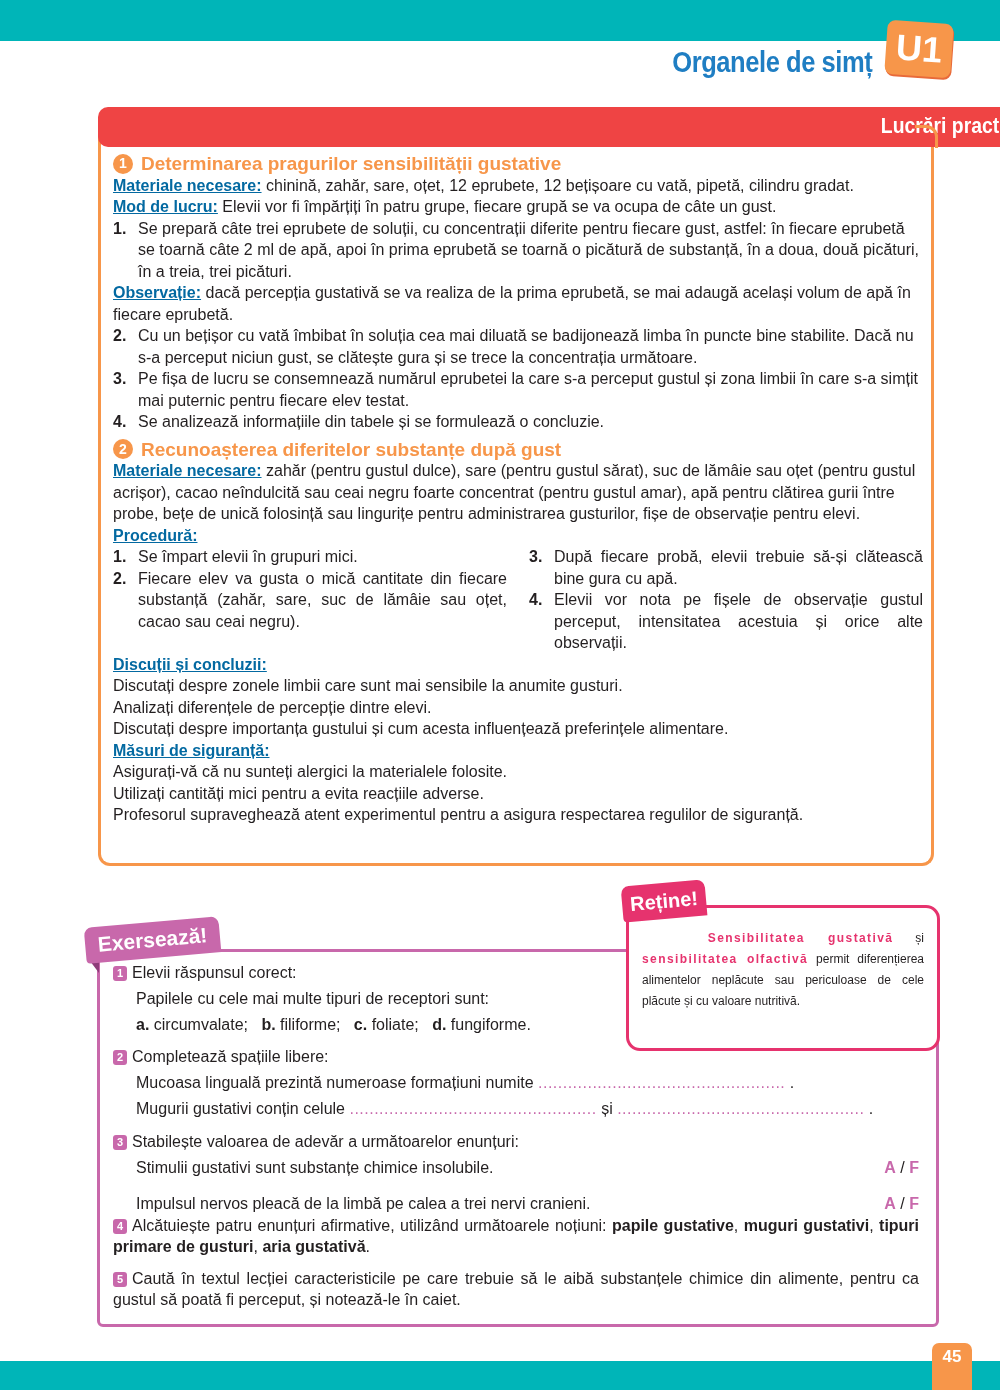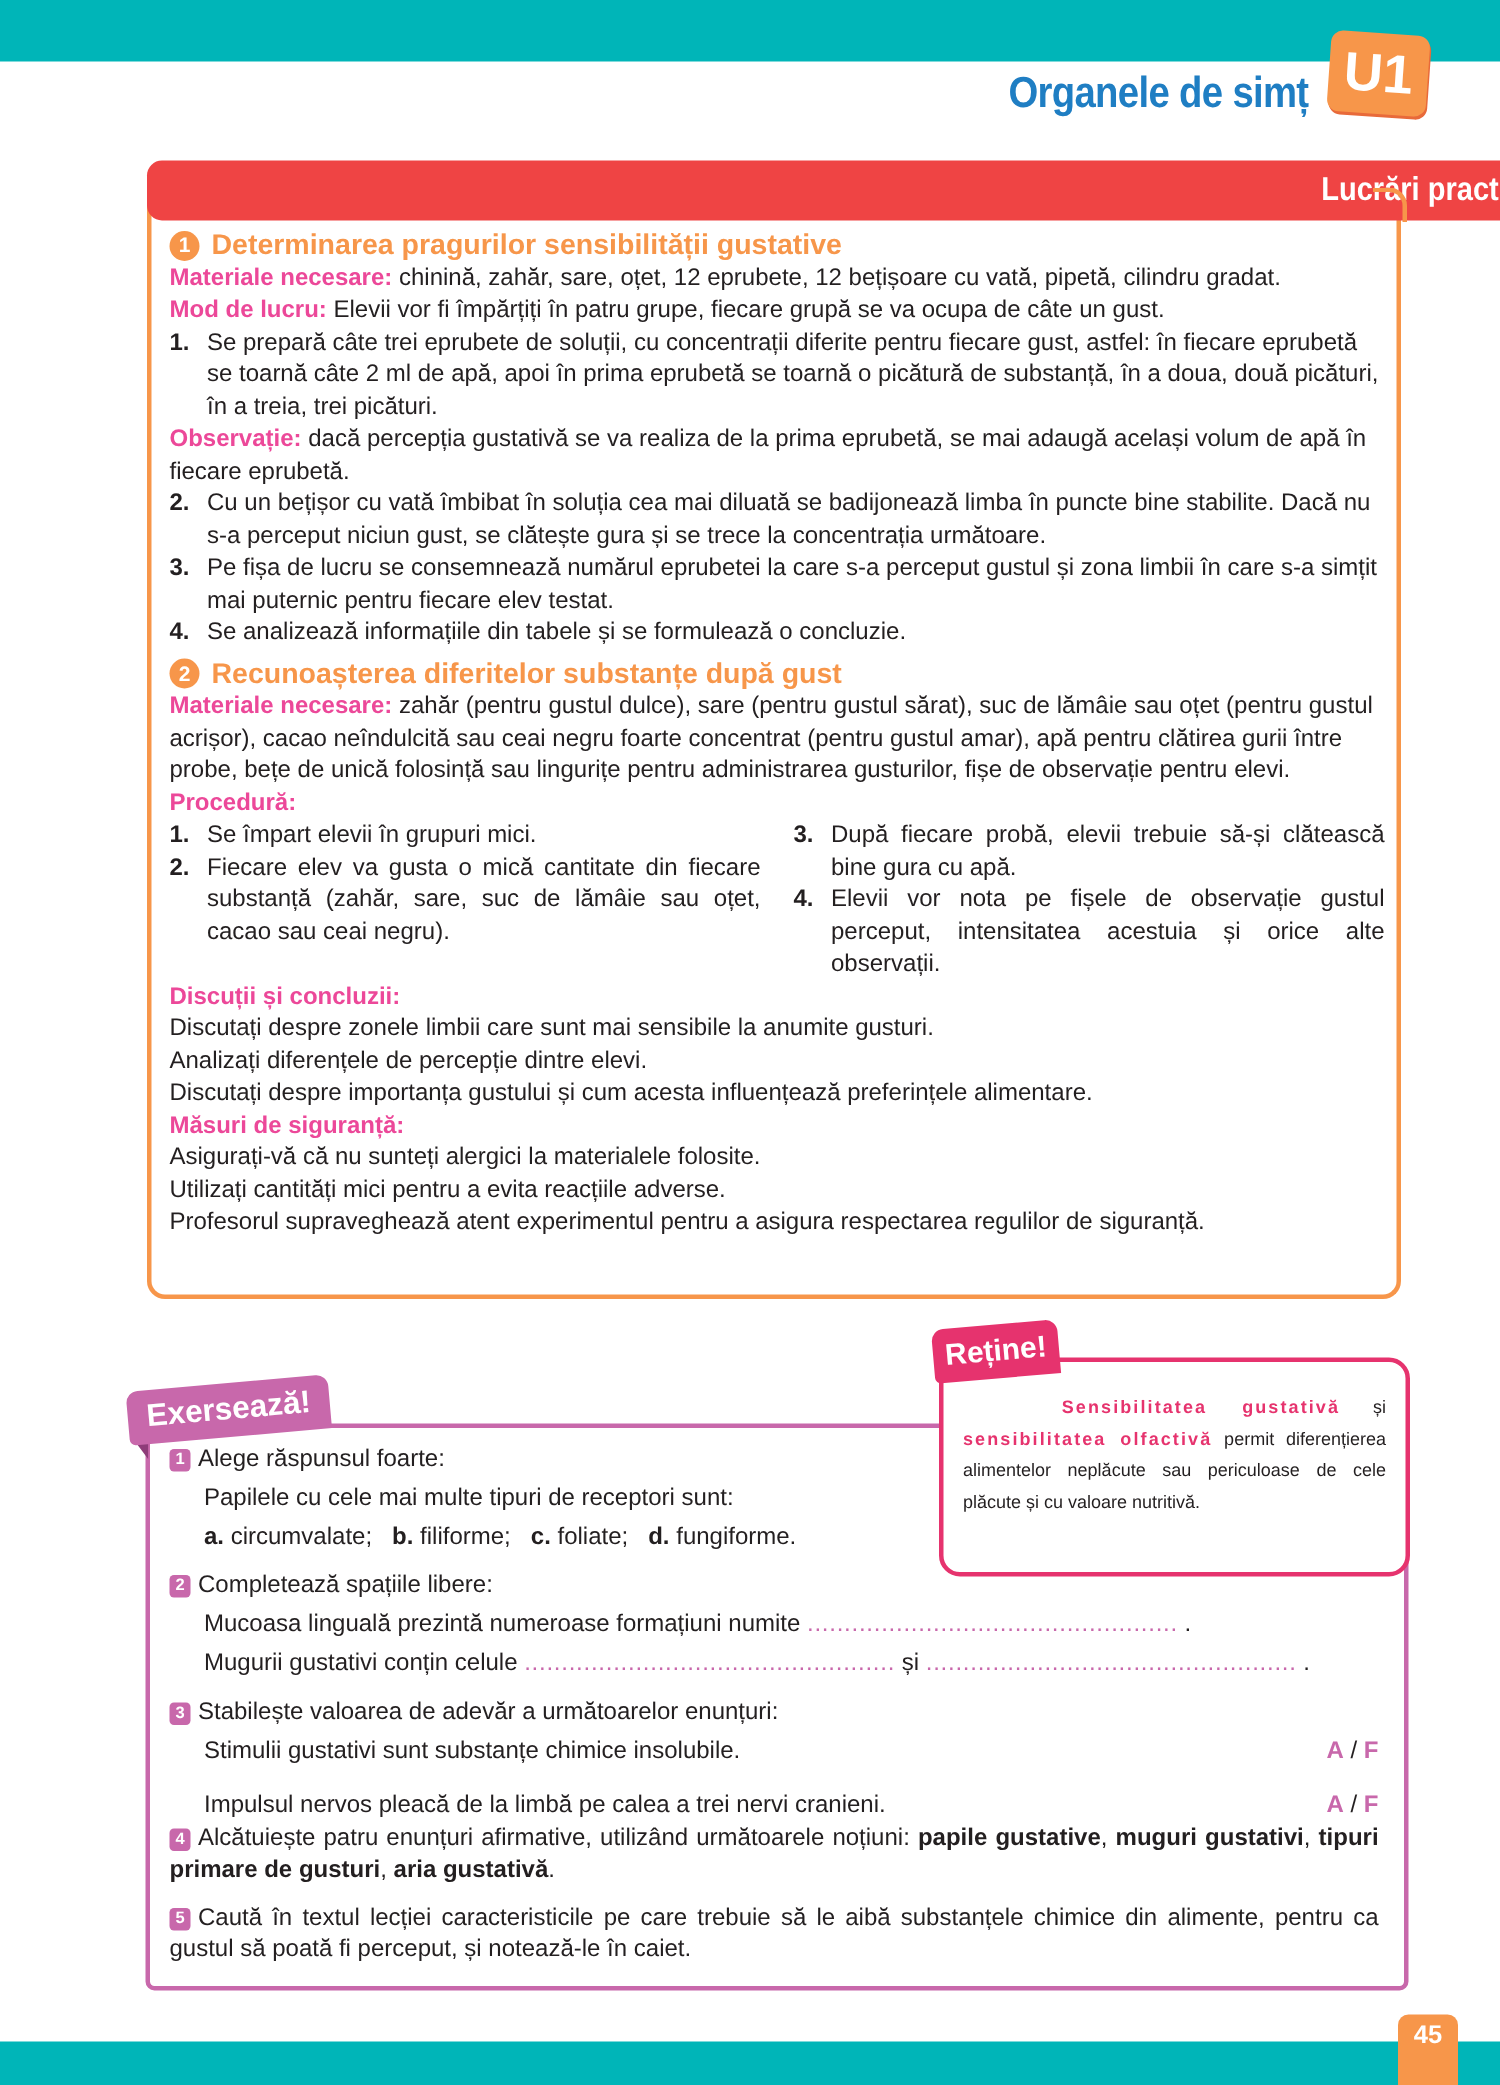--- a/index.html
+++ b/index.html
@@ -20,21 +20,21 @@
                      border-radius: 10px; }
   .practice-header span { position: absolute; right: 8px; top: 6px; font-size: 22px; font-weight: bold; color: #fff;
                           transform: scaleX(0.88); transform-origin: right center; }
   .connector { position: absolute; left: 915px; top: 125px; width: 20px; height: 20px; border-top: 3px solid #f7964a;
                border-right: 3px solid #f7964a; border-radius: 0 12px 0 0; }
 
   .content { position: absolute; left: 113px; width: 810px; font-size: 16px; line-height: 21.5px; }
   .h-sec { font-size: 19px; font-weight: bold; color: #f7964a; display: flex; align-items: center; }
   .num-circle { display: inline-flex; width: 20px; height: 20px; border-radius: 50%; background: #f7964a; color: #fff;
                 font-size: 14px; font-weight: bold; align-items: center; justify-content: center; margin-right: 8px; }
-  .orange-label { color: #ec4899; font-weight: bold; }
+  .orange-label { color: #0369a1; font-weight: bold; text-decoration: underline; }
   .list-row { display: flex; }
   .list-num { width: 25px; flex: none; font-weight: bold; }
   .cols { display: flex; gap: 22px; }
   .col { flex: 1; }
   .col .list-row { text-align: justify; }
 
   
   .exercise-box { position: absolute; left: 97px; top: 949px; width: 842px; height: 378px; border: 3px solid #c868ab;
                   border-radius: 0 6px 6px 6px; box-sizing: border-box; }
   .exercise-tab { position: absolute; left: 85px; top: 922px; width: 135px; height: 36px; background: #c868ab;
@@ -154,21 +154,21 @@
 <div class="exercise-tab-fold"></div>
 <div class="exercise-tab">Exersează!</div>
 
 <div class="retine-box"></div>
 <div class="retine-tab">Reține!</div>
 <div class="retine-text">
   &nbsp;&nbsp;&nbsp;<span class="pink-bold">Sensibilitatea gustativă</span><span> și </span><span class="pink-bold">sensibilitatea olfactivă</span><span> permit diferențierea alimentelor neplăcute sau periculoase de cele plăcute și cu valoare nutritivă.</span>
 </div>
 
 <div class="ex-content" style="top:962px; width:500px;">
-  <div><span class="sq-num">1</span><span>Alege răspunsul foarte:</span></div>
+  <div><span class="sq-num">1</span><span>Elevii răspunsul corect:</span></div>
   <div class="indent" style="margin-top:5px;">Papilele cu cele mai multe tipuri de receptori sunt:</div>
   <div class="indent" style="margin-top:5px;">
     <b>a.</b><span> circumvalate;</span>&nbsp;&nbsp;
     <b>b.</b><span> filiforme;</span>&nbsp;&nbsp;
     <b>c.</b><span> foliate;</span>&nbsp;&nbsp;
     <b>d.</b><span> fungiforme.</span>
   </div>
 </div>
 
 <div class="ex-content" style="top:1046px;">

